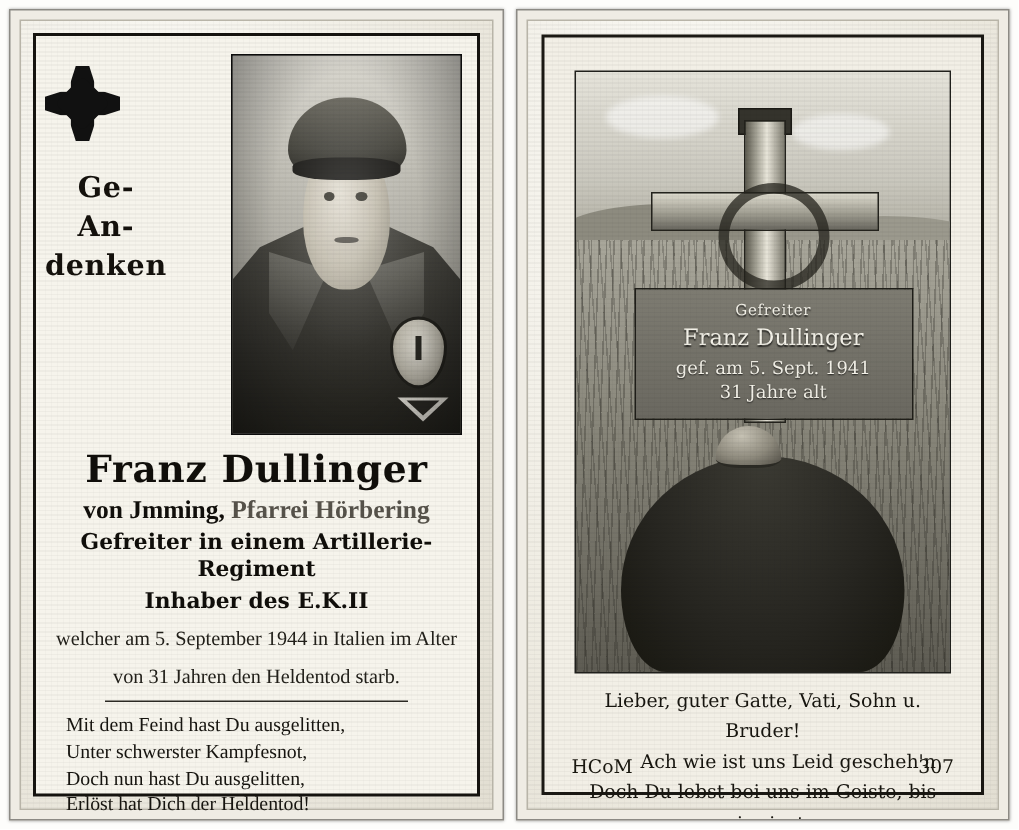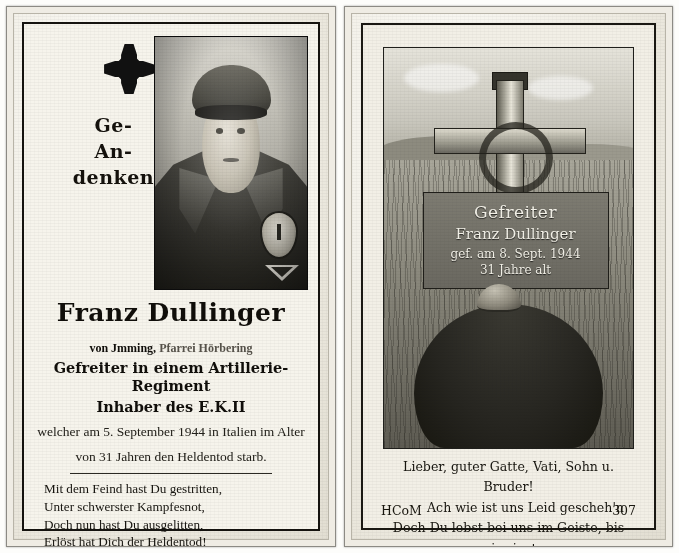--- a/index.html
+++ b/index.html
@@ -55,21 +55,21 @@
     position: absolute;
     top: 6px; left: 6px; right: 6px;
     height: 265px;
     display: flex;
   }
   .left-col {
     width: 44%;
     position: relative;
     display: flex;
     flex-direction: column;
-    align-items: flex-end;
+    align-items: flex-start;
     padding-top: 14px;
   }
   .iron-cross {
     width: 50px;
     height: 50px;
     position: relative;
   }
   .iron-cross span {
     position: absolute;
     background: #111;
@@ -222,22 +222,22 @@
     text-align: center;
   }
   .name {
     font-family: "DejaVu Serif", serif;
     font-weight: 700;
     font-size: 25px;
     letter-spacing: 0.5px;
     margin-top: 2px;
   }
   .von {
-    font-size: 12px;
-    margin-top: 14px;
+    font-size: 17px;
+    margin-top: 3px;
     font-weight: 600;
   }
   .von .faded { color: #56524a; }
   .rank {
     font-family: "DejaVu Serif", serif;
     font-weight: 700;
     font-size: 14.5px;
     margin-top: 3px;
     line-height: 1.25;
   }
@@ -364,21 +364,21 @@
     margin-left: -86px;
     width: 172px;
     padding: 9px 6px 11px 6px;
     background: linear-gradient(180deg,#7d7b71 0%, #6a6860 100%);
     border: 1px solid #1f1e19;
     text-align: center;
     color: #f3f1e8;
     font-family: "DejaVu Serif", serif;
     text-shadow: 0 1px 1px rgba(0,0,0,0.7);
   }
-  .plaque .p-rank { font-size: 17px; letter-spacing: 0.5px; }
+  .plaque .p-rank { font-size: 10px; letter-spacing: 0.5px; }
   .plaque .p-name { font-size: 15px; margin-top: 3px; }
   .plaque .p-fell { font-size: 12px; margin-top: 4px; }
   .plaque .p-age  { font-size: 12px; margin-top: 2px; }
 
   .r-verse {
     position: absolute;
     left: 18px; right: 18px;
     top: 432px;
     text-align: center;
     font-family: "DejaVu Serif", serif;
@@ -460,21 +460,21 @@
             <span class="faded">Pfarrei Hörbering</span>
           </div>
           <div class="rank">Gefreiter in einem Artillerie-Regiment</div>
           <div class="rank">Inhaber des E.K.II</div>
           <div class="fallen">welcher am 5. September 1944 in Italien im Alter</div>
           <div class="fallen">von 31 Jahren den Heldentod starb.</div>
 
           <div class="rule"></div>
 
           <div class="poem">
-            <div>Mit dem Feind hast Du gestritten,</div>
+            <div>Mit dem Feind hast Du ausgelitten,</div>
             <div>Unter schwerster Kampfesnot,</div>
             <div>Doch nun hast Du ausgelitten,</div>
             <div>Erlöst hat Dich der Heldentod!</div>
             <div>Deine Augen schlossen sich zur ew'gen Ruh,</div>
 
           </div>
 
         </div>
 
       </div>
@@ -497,21 +497,21 @@
           <div class="cross">
             <div class="cap"></div>
             <div class="beam-v"></div>
             <div class="beam-h"></div>
             <div class="wreath"></div>
           </div>
 
           <div class="plaque">
             <div class="p-rank">Gefreiter</div>
             <div class="p-name">Franz Dullinger</div>
-            <div class="p-fell">gef. am 8. Sept. 1944</div>
+            <div class="p-fell">gef. am 5. Sept. 1941</div>
             <div class="p-age">31 Jahre alt</div>
           </div>
 
           <div class="g-mound"></div>
           <div class="g-helmet"></div>
         </div>
 
         <div class="r-verse">
           <div>Lieber, guter Gatte, Vati, Sohn u. Bruder!</div>
           <div class="ln2">Ach wie ist uns Leid gescheh'n</div>

